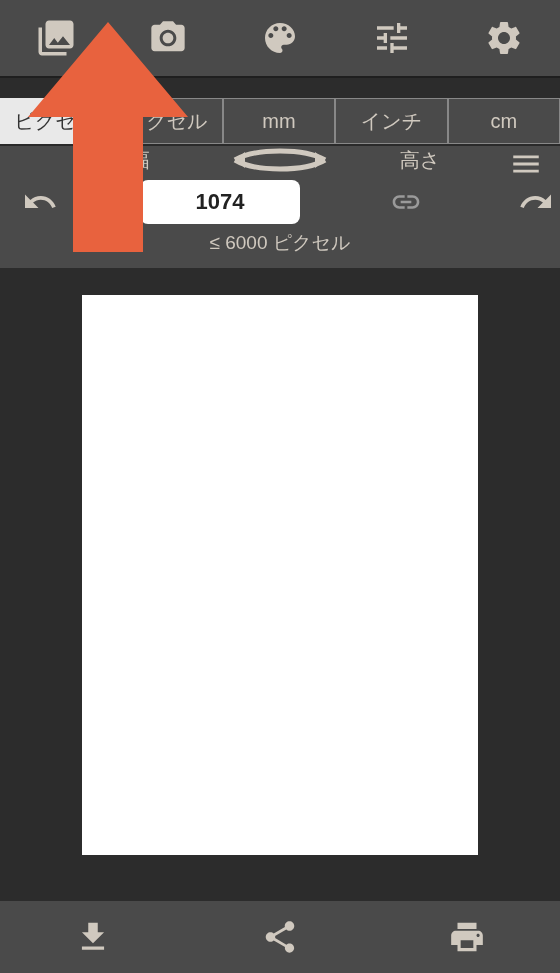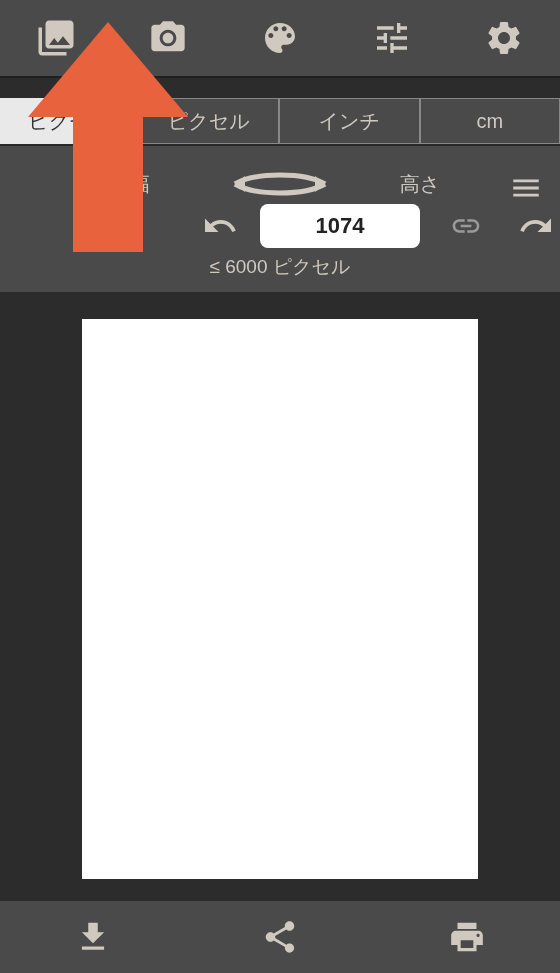--- a/index.html
+++ b/index.html
@@ -45,21 +45,21 @@
       color: #d0c9bf;
       cursor: pointer;
     }
     .unit-cell.active {
       background: #e9e9e9;
       color: #333;
       border: none;
     }
     .size-row {
       background: #4a4a4a;
-      padding: 24px 0 6px;
+      padding: 0 0 6px;
       position: relative;
     }
     .labels-row {
       display: flex;
       align-items: center;
       justify-content: center;
       gap: 0;
       height: 28px;
       position: relative;
     }
@@ -70,21 +70,21 @@
       text-align: center;
     }
     .swap-arrows {
       width: 120px;
       display: flex;
       justify-content: center;
     }
     .inputs-row {
       display: flex;
       align-items: center;
-      justify-content: flex-end;
+      justify-content: space-between;
       gap: 16px;
       padding: 4px 0;
       position: relative;
       margin-left: 16px;
     }
     .rotate-btn {
       width: 48px;
       height: 48px;
       display: flex;
       align-items: center;
@@ -193,20 +193,21 @@
   <div class="icon-btn">
     <svg width="40" height="40" viewBox="0 0 24 24">
         <path d="M19.14 12.94c.04-.3.06-.61.06-.94 0-.32-.02-.64-.07-.94l2.03-1.58c.18-.14.23-.41.12-.61l-1.92-3.32c-.12-.22-.37-.29-.59-.22l-2.39.96c-.5-.38-1.03-.7-1.62-.94l-.36-2.54c-.04-.24-.24-.41-.48-.41h-3.84c-.24 0-.43.17-.47.41l-.36 2.54c-.59.24-1.13.57-1.62.94l-2.39-.96c-.22-.08-.47 0-.59.22L2.74 8.87c-.12.21-.08.47.12.61l2.03 1.58c-.05.3-.09.63-.09.94s.02.64.07.94l-2.03 1.58c-.18.14-.23.41-.12.61l1.92 3.32c.12.22.37.29.59.22l2.39-.96c.5.38 1.03.7 1.62.94l.36 2.54c.05.24.24.41.48.41h3.84c.24 0 .44-.17.47-.41l.36-2.54c.59-.24 1.13-.56 1.62-.94l2.39.96c.22.08.47 0 .59-.22l1.92-3.32c.12-.22.07-.47-.12-.61l-2.01-1.58zM12 15.6c-1.98 0-3.6-1.62-3.6-3.6s1.62-3.6 3.6-3.6 3.6 1.62 3.6 3.6-1.62 3.6-3.6 3.6z"></path>
       </svg>
   </div>
 </div>
 
 <div class="unit-row">
   <div class="unit-cell active">ピクセル</div>
   <div class="unit-cell">ピクセル</div>
+  <div class="unit-cell">mm</div>
   <div class="unit-cell">インチ</div>
   <div class="unit-cell">cm</div>
 </div>
 
 <div class="size-row">
   <div class="labels-row">
     <div class="width-label">幅</div>
     <div class="swap-arrows">
       <svg width="110" height="28" viewBox="0 0 110 28">
           <path d="M10 14 C 30 2, 80 2, 100 14" stroke="#d0c9bf" stroke-width="5" fill="none"></path>

